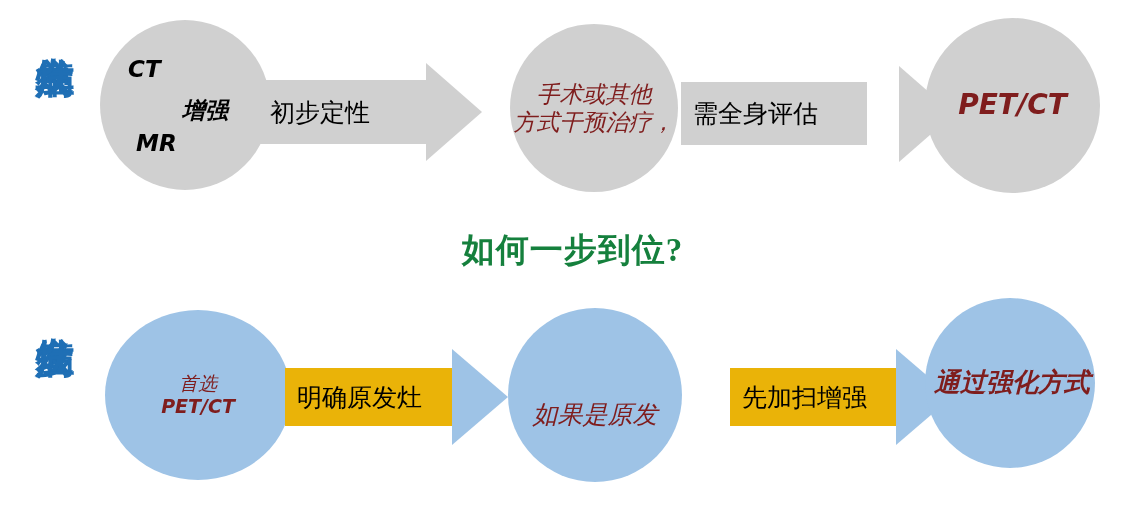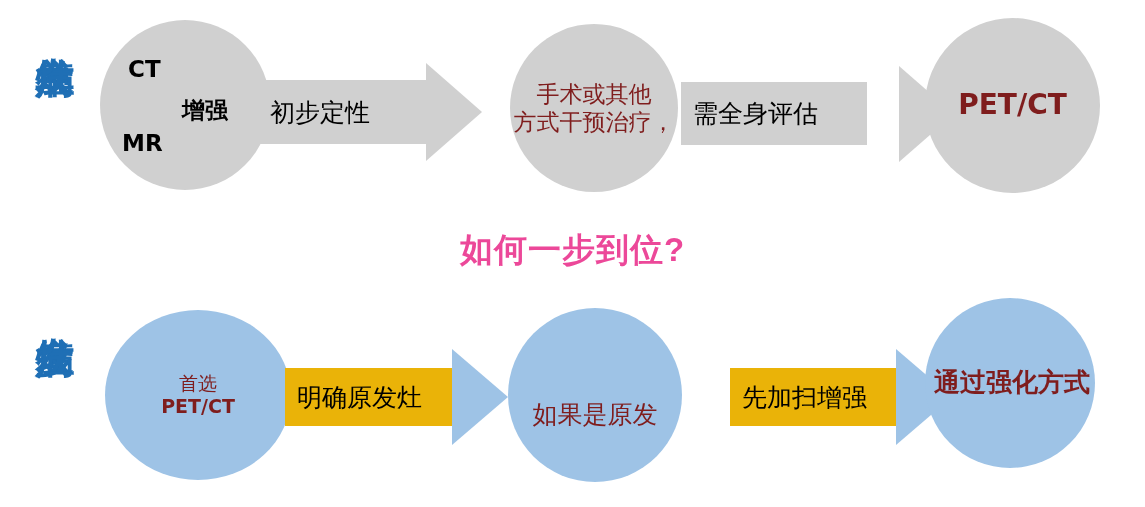--- a/index.html
+++ b/index.html
@@ -37,20 +37,21 @@
 
   
   .node-circle {
     position: absolute;
     border-radius: 50%;
     display: flex;
     align-items: center;
     justify-content: center;
     text-align: center;
     box-sizing: border-box;
+    font-style: italic;
   }
   .node-circle .circle-text {
     font-size: 23px;
     line-height: 1.22;
     color: #7f1d1d;
     white-space: nowrap;
     font-family: "DejaVu Sans", "Liberation Sans", sans-serif;
   }
   .grey-fill { background: #D0D0D0; }
   .blue-fill { background: #9EC3E6; }
@@ -61,21 +62,21 @@
   #circle-ct-mr .mr-label,
   #circle-ct-mr .enh-label {
     position: absolute;
     font-weight: bold;
     color: #000;
     font-size: 23px;
     font-family: "DejaVu Sans", "Liberation Sans", sans-serif;
     white-space: nowrap;
   }
   #circle-ct-mr .ct-label  { left: 28px; top: 36px; }
-  #circle-ct-mr .mr-label  { left: 22px; top: 110px; }
+  #circle-ct-mr .mr-label  { left: 36px; top: 110px; }
   #circle-ct-mr .enh-label { left: 82px; top: 75px; }
 
   #circle-surgery { left: 510px; top: 24px; width: 168px; height: 168px; }
   #circle-petct   { left: 925px; top: 18px; width: 175px; height: 175px; }
   #circle-petct .circle-text { font-weight: bold; font-size: 28px; }
 
   #circle-first-petct { left: 105px; top: 310px; width: 186px; height: 170px; }
   #circle-first-petct .circle-text { font-size: 19px; }
   #circle-first-petct .circle-text .en { font-weight: bold; }
 
@@ -152,25 +153,25 @@
     border-left: 56px solid #9EC3E6;
   }
 
   
   #center-question {
     position: absolute;
     left: 0;
     right: 0;
     top: 228px;
     text-align: center;
-    color: #ec4899;
+    color: #15803d;
     font-weight: bold;
     font-size: 33px;
     letter-spacing: 1px;
-    font-family: Liberation Sans, sans-serif;
+    font-family: Liberation Serif, serif;
   }
 </style>
 </head>
 <body>
 
 <div id="canvas">
 
   <div id="label-single" class="row-label">单发病灶</div>
 
   <div id="circle-ct-mr" class="node-circle grey-fill">

